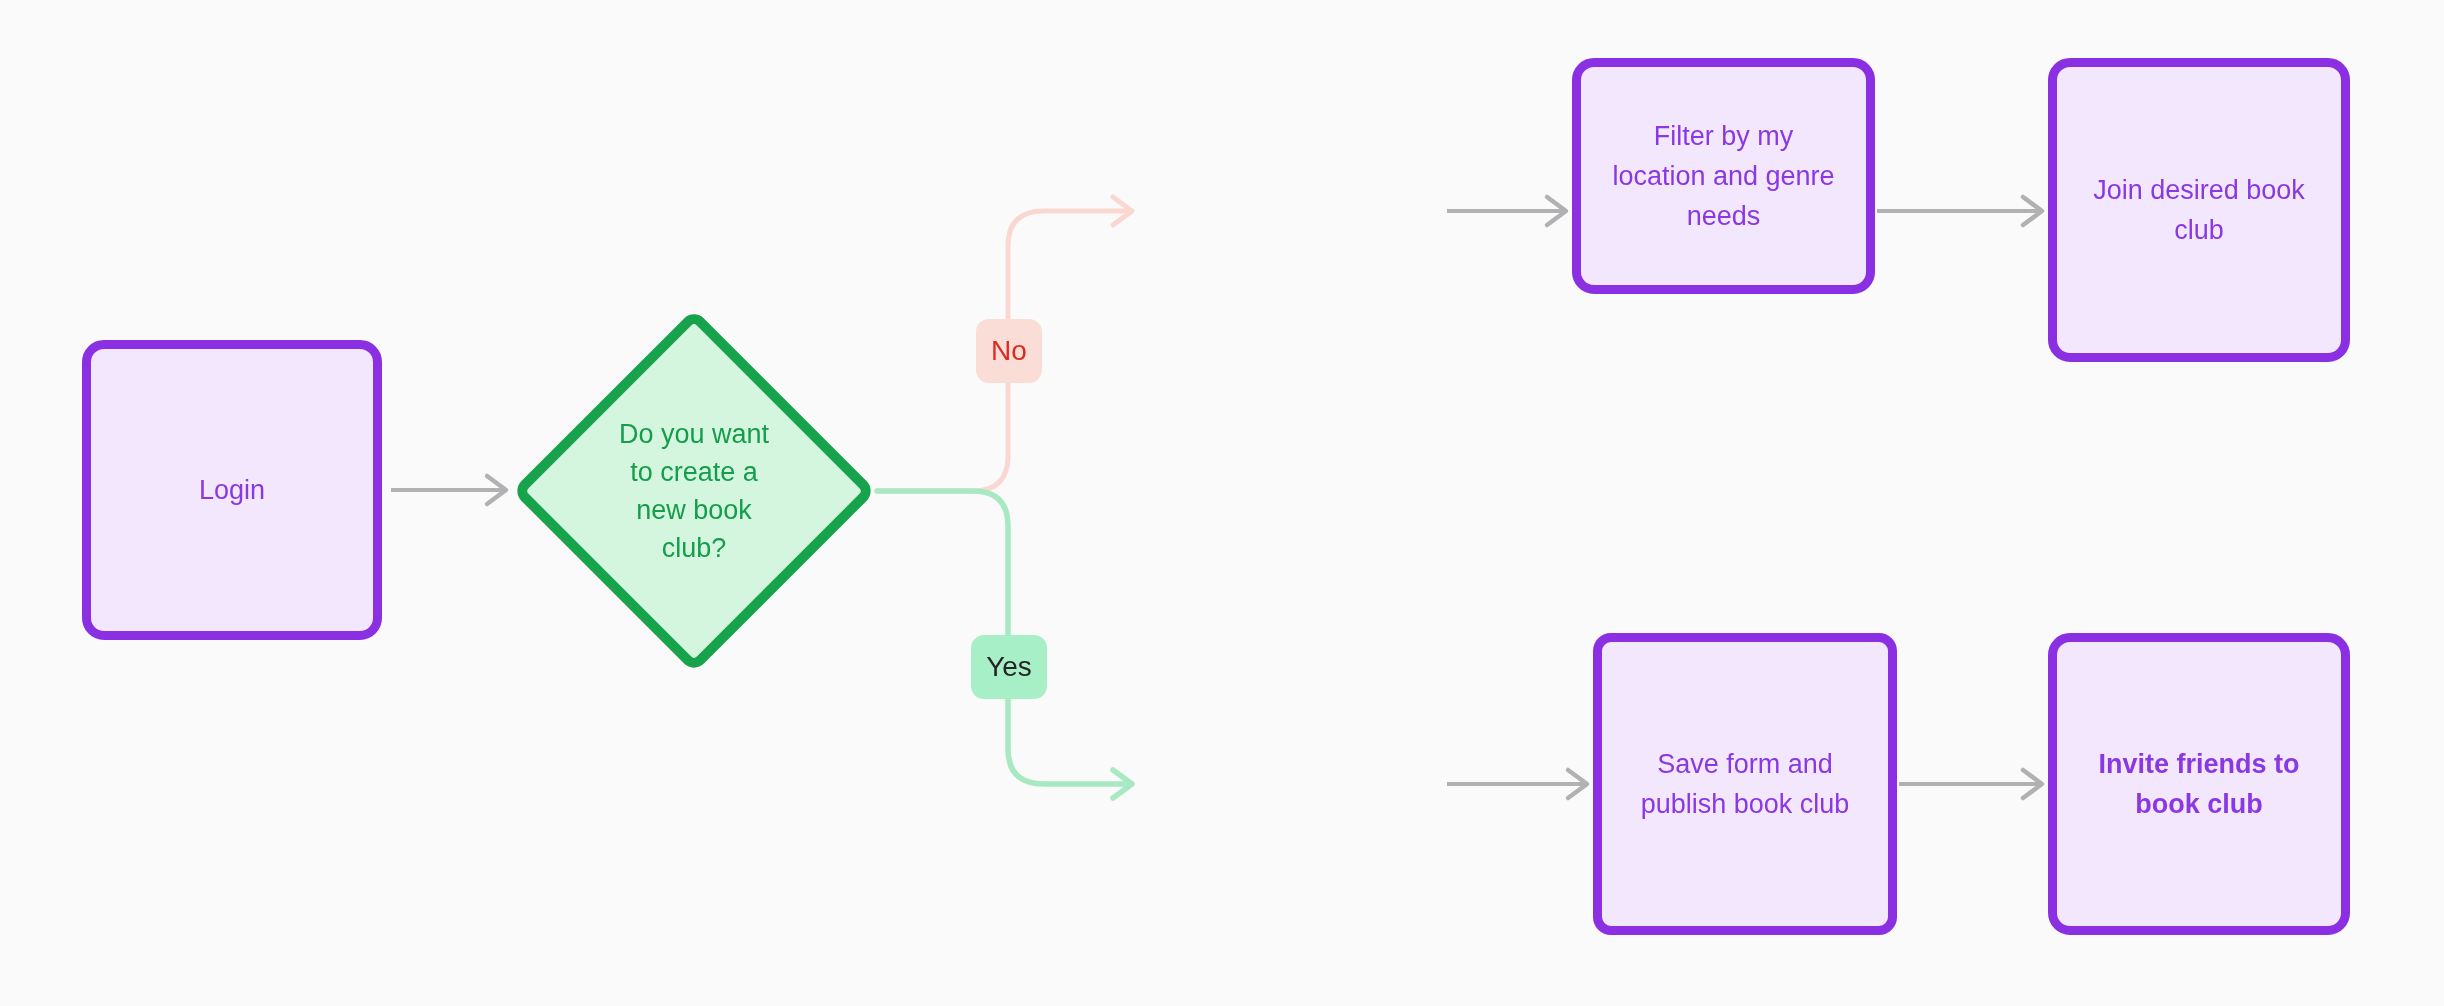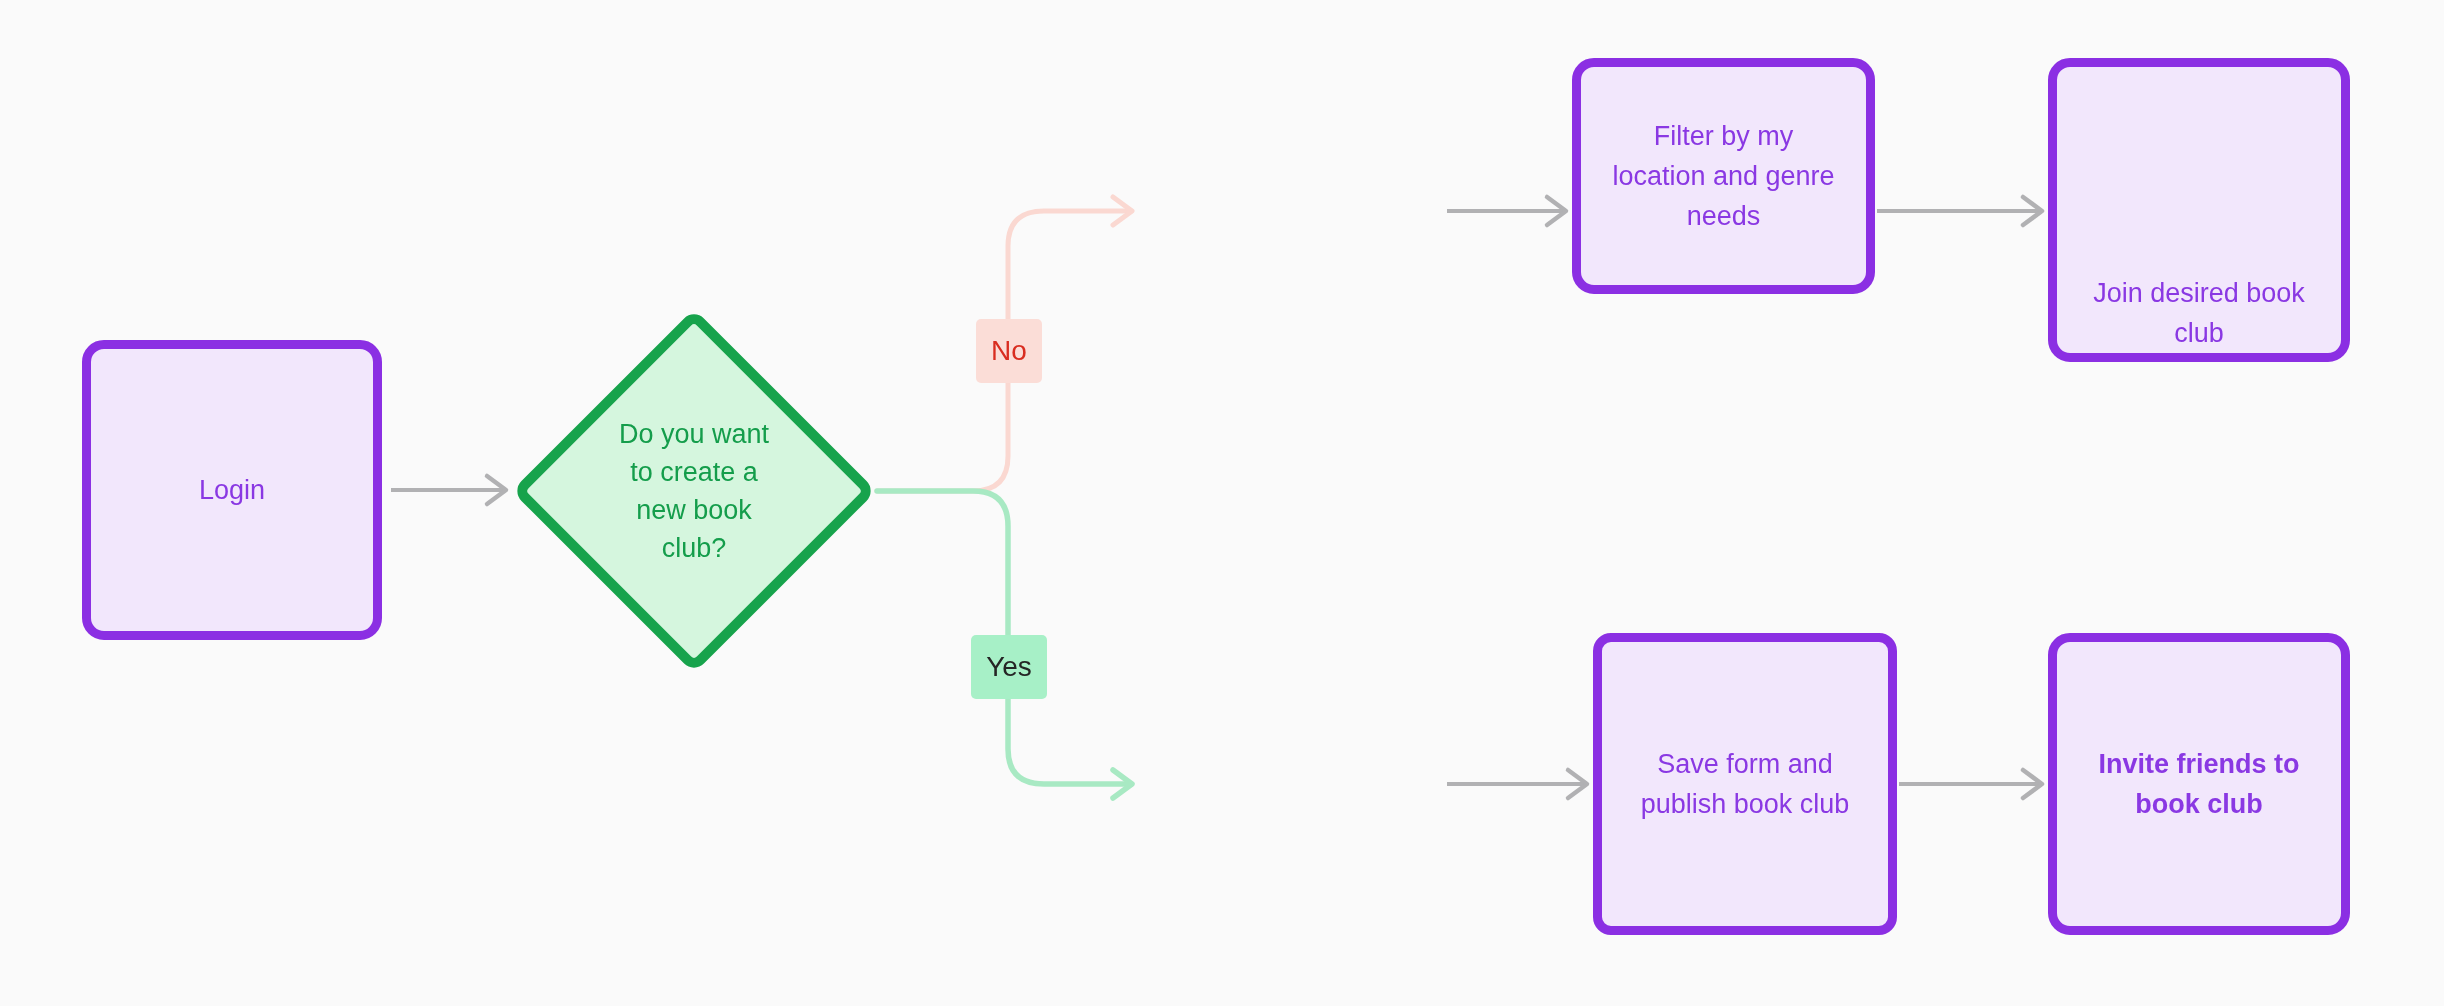--- a/index.html
+++ b/index.html
@@ -67,21 +67,21 @@
     color: #149D4B;
     font-size: 27px;
     line-height: 38px;
   }
   .diamond-label span { width: 172px; display: inline-block; }
 
   
   .chip {
     position: absolute;
     box-sizing: border-box;
-    border-radius: 5px;
+    border-radius: 13px;
     display: flex;
     align-items: center;
     justify-content: center;
     font-size: 28px;
     cursor: default;
   }
   .chip-no {
     left: 976px; top: 319px; width: 66px; height: 64px;
     background: #FBDDD7;
     color: #D92D20;
@@ -90,21 +90,21 @@
     left: 971px; top: 605px; width: 76px; height: 64px;
     background: #A7F0C7;
     color: #252525;
     margin-top: 30px;
   }
 
   
   .node-login        { left: 82px;   top: 340px; width: 300px; height: 300px; }
   .node-begin-search { left: 1143px; top: 58px;  width: 302px; height: 304px; }
   .node-filter       { left: 1572px; top: 58px;  width: 303px; height: 236px; }
-  .node-join         { left: 2048px; top: 58px;  width: 302px; height: 304px; align-items: flex-end; }
+  .node-join         { left: 2048px; top: 58px;  width: 302px; height: 304px; }
   .node-create       { left: 1143px; top: 633px; width: 302px; height: 302px; }
   .node-save         { left: 1593px; top: 633px; width: 304px; height: 302px; border-radius: 18px; }
   .node-invite       { left: 2048px; top: 633px; width: 302px; height: 302px; font-weight: bold; }
 </style>
 </head>
 <body>
 
 <div class="canvas">
 
   <svg class="edges-layer" viewBox="0 0 2444 1006" xmlns="http://www.w3.org/2000/svg">

